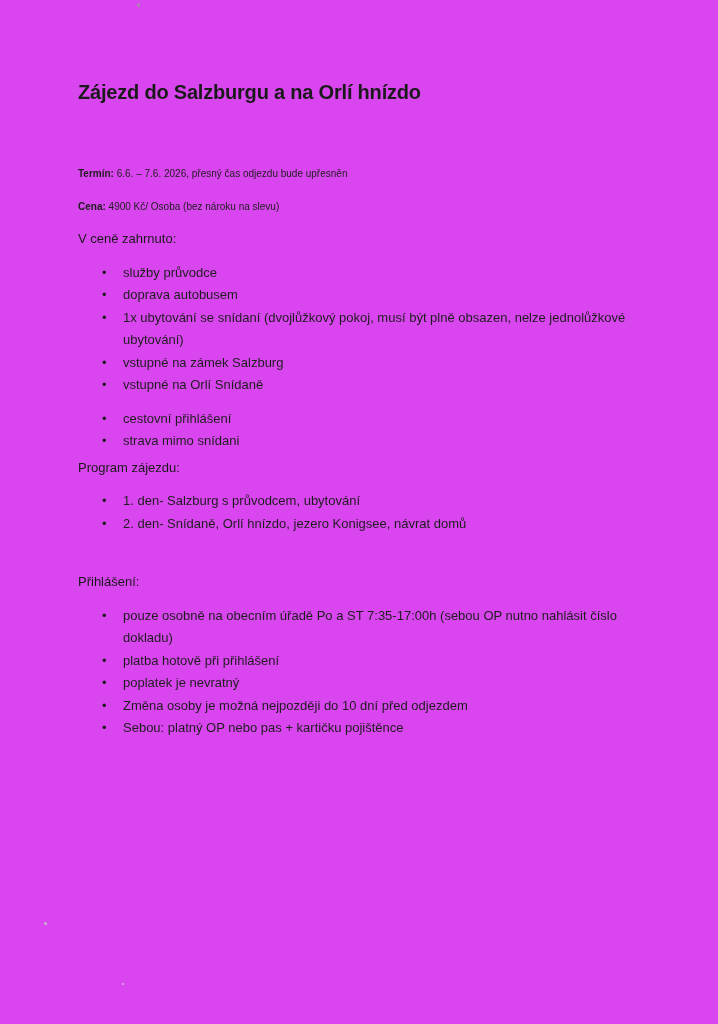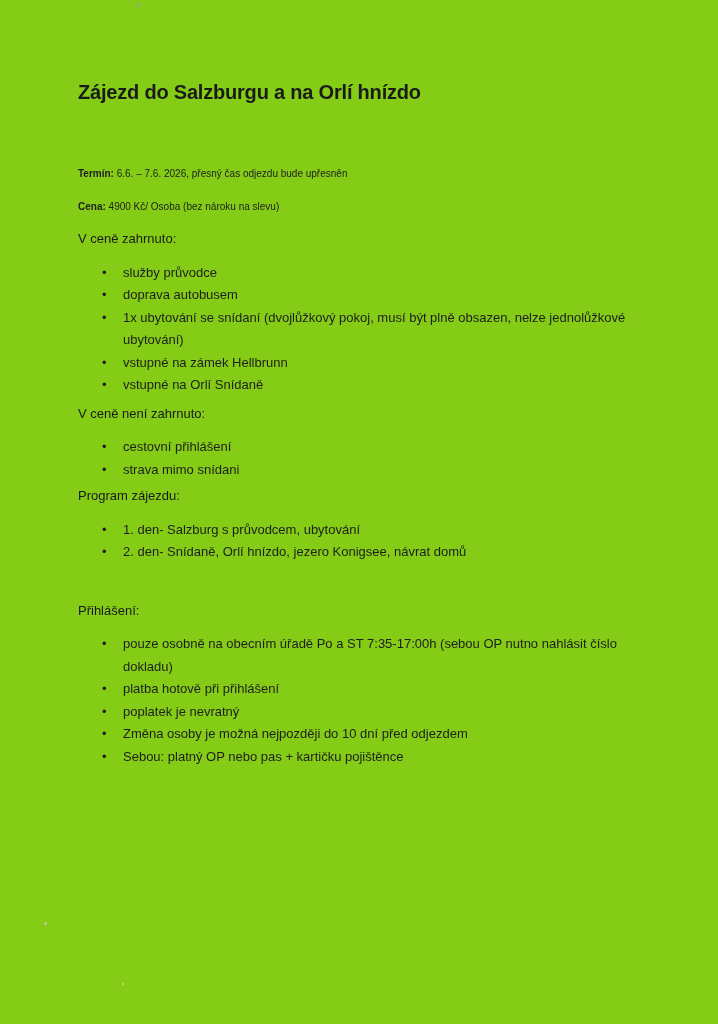--- a/index.html
+++ b/index.html
@@ -1,21 +1,21 @@
 <!DOCTYPE html>
 <html><head>
 <meta charset="utf-8">
 <style>
   * { margin: 0; padding: 0; box-sizing: border-box; }
   html, body { background: #e9e9e9; }
   .page {
     position: relative;
     width: 718px;
     height: 1024px;
-    background: #84cc16;
+    background: #d946ef;
     font-family: "Liberation Sans", sans-serif;
     color: #1e1e1e;
     overflow: hidden;
     margin: 0 auto;
   }
   .content {
     position: absolute;
     left: 78px;
     top: 80px;
     width: 572px;
@@ -97,27 +97,26 @@
       <span class="b">Cena:</span>
       <span>4900 Kč/ Osoba (bez nároku na slevu)</span>
     </p>
 
     <section>
       <h2>V ceně zahrnuto:</h2>
       <ul>
         <li>služby průvodce</li>
         <li>doprava autobusem</li>
         <li>1x ubytování se snídaní (dvojlůžkový pokoj, musí být plně obsazen, nelze jednolůžkové ubytování)</li>
-        <li>vstupné na zámek Hellbrunn</li>
+        <li>vstupné na zámek Salzburg</li>
         <li>vstupné na Orlí Snídaně</li>
       </ul>
     </section>
 
     <section class="sec-gap-1">
-      <h2>V ceně není zahrnuto:</h2>
       <ul>
         <li>cestovní přihlášení</li>
         <li>strava mimo snídani</li>
       </ul>
     </section>
 
     <section class="sec-gap-2">
       <h2>Program zájezdu:</h2>
       <ul>
         <li>1. den- Salzburg s průvodcem, ubytování</li>

